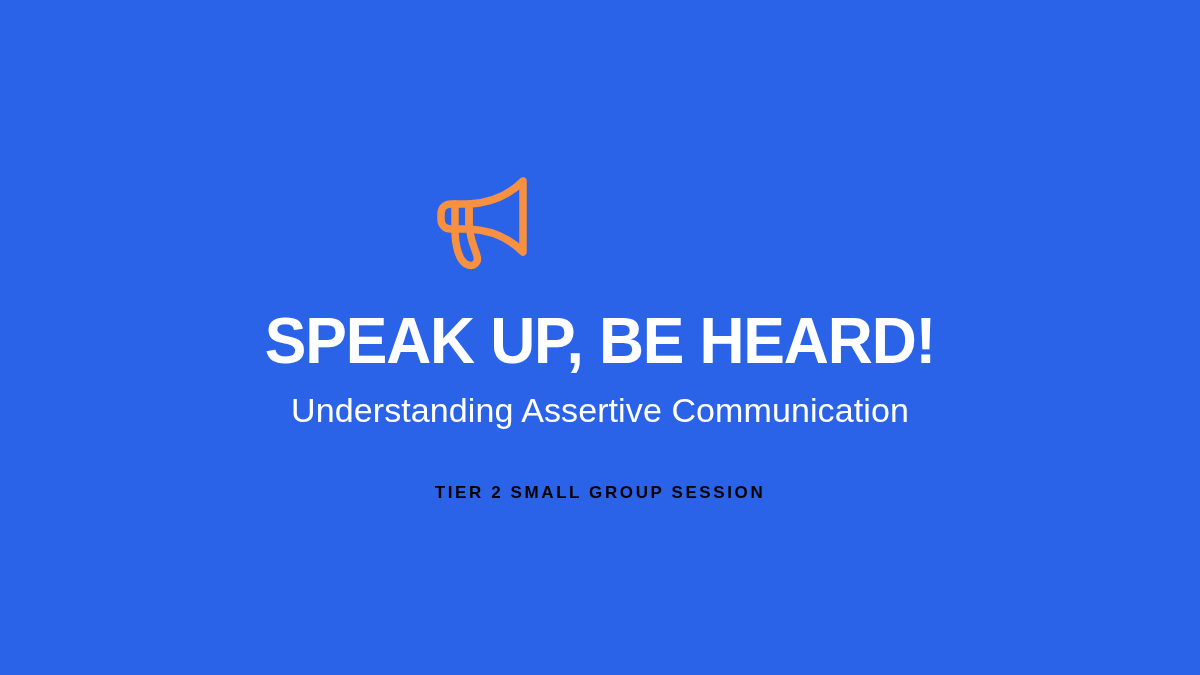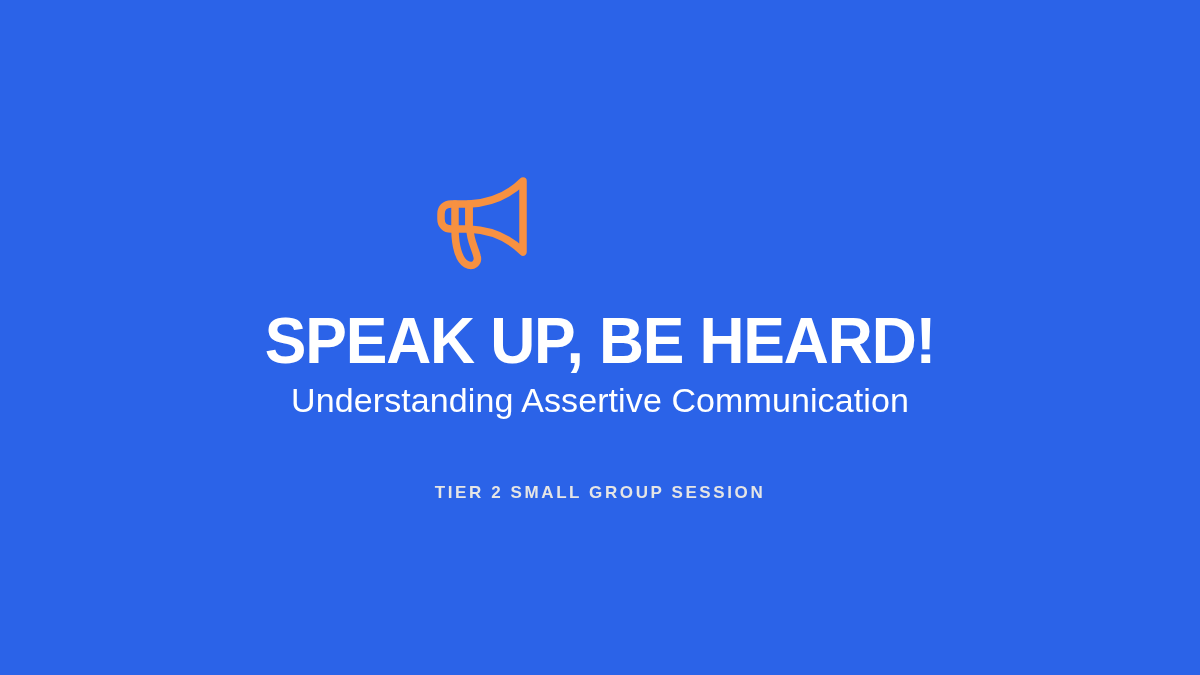--- a/index.html
+++ b/index.html
@@ -52,40 +52,40 @@
     font-size: 65px;
     line-height: 1.0;
     letter-spacing: -1.2px;
     transform: scaleX(0.96);
     transform-origin: center top;
     white-space: nowrap;
     margin: 0;
   }
   .subtitle {
     position: absolute;
-    top: 380px;
+    top: 390px;
     left: 0;
     width: 1200px;
     text-align: center;
     color: #ffffff;
     font-family: "Liberation Sans", sans-serif;
     font-weight: 400;
     font-size: 34px;
     line-height: 1.2;
     letter-spacing: 0.1px;
     white-space: nowrap;
     margin: 0;
   }
   .eyebrow {
     position: absolute;
     top: 483px;
     left: 0;
     width: 1200px;
     text-align: center;
-    color: #e5e5e5;
+    color: #000000;
     font-family: "Liberation Sans", sans-serif;
     font-weight: 700;
     font-size: 17px;
     line-height: 1.2;
     letter-spacing: 2.6px;
     white-space: nowrap;
     margin: 0;
   }
 </style>
 </head>

